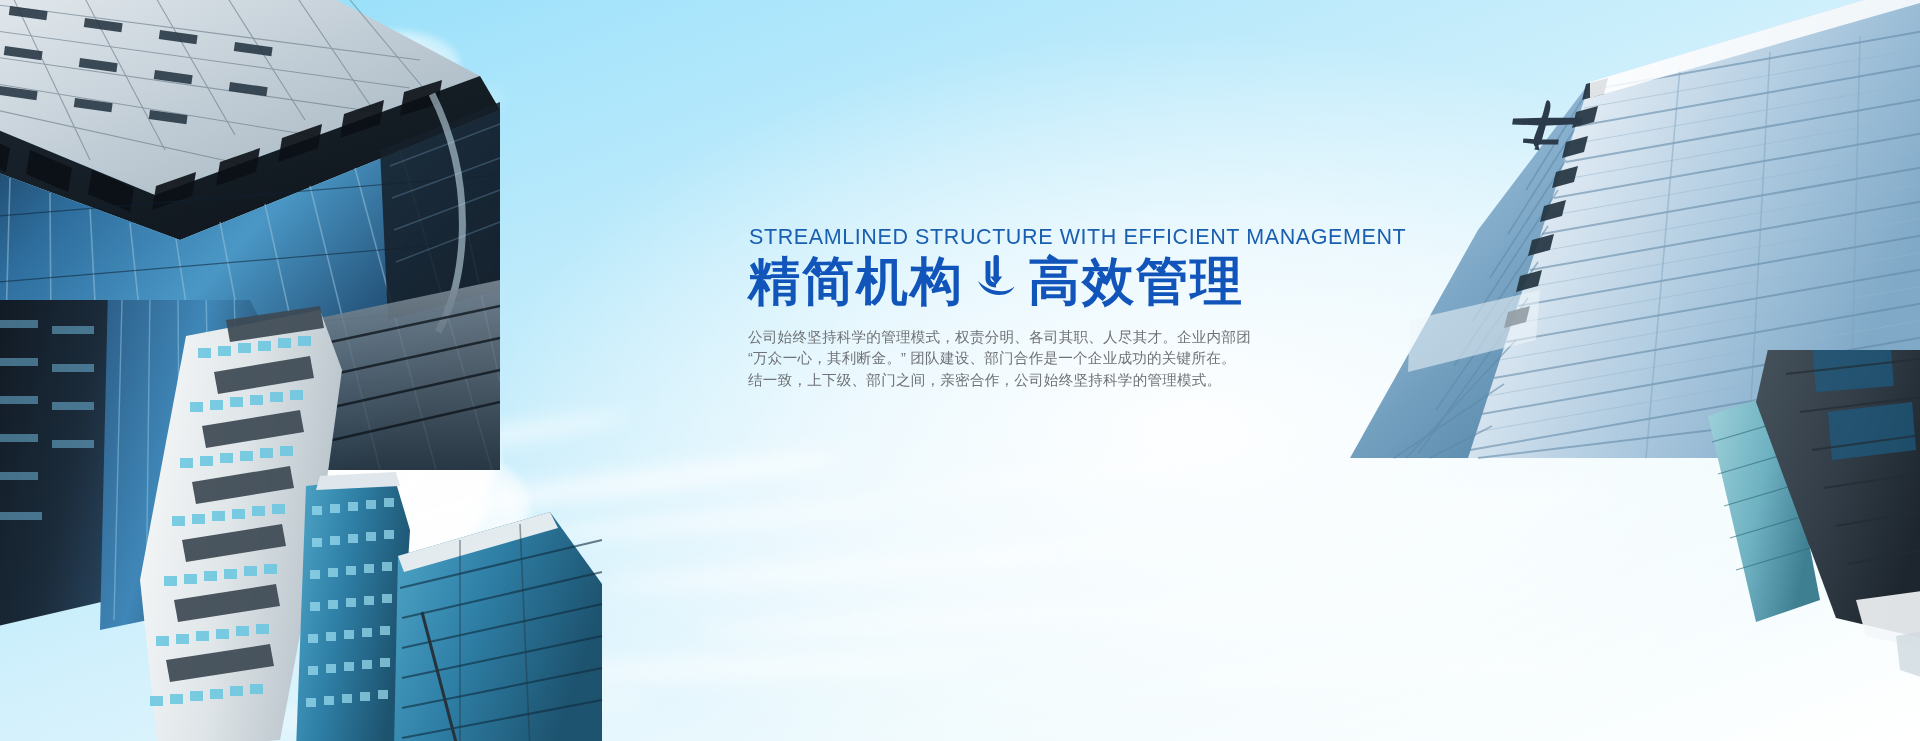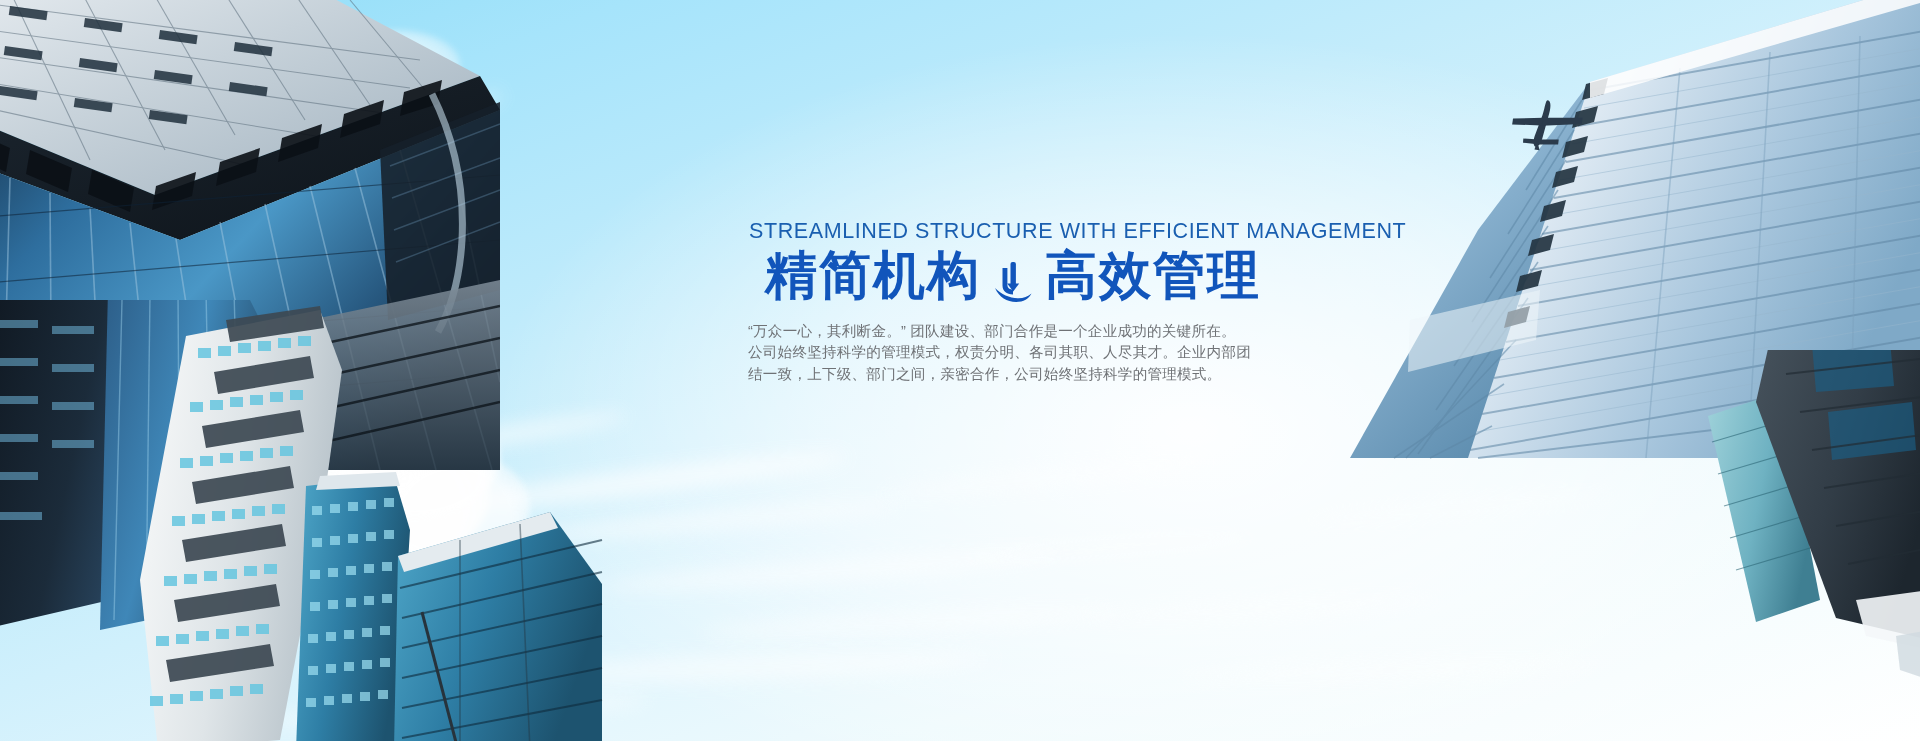--- a/index.html
+++ b/index.html
@@ -38,38 +38,38 @@
     transform:rotate(18deg);
   }
 
   
   .bldg{position:absolute;}
   .bldg svg{display:block;}
 
   
   .content{
     position:absolute;
-    left:748px;top:220px;
+    left:748px;top:226px;
     width:560px;
     text-align:left;
   }
   .eng{
     font-size:21.5px;
     letter-spacing:.6px;
     color:#1a5fb0;
     font-weight:400;
     white-space:nowrap;
     line-height:1.1;
     margin:0 0 2px 1px;
   }
   .headline{
     display:flex;
-    align-items:flex-end;
+    align-items:flex-start;
     gap:12px;
-    margin:0 0 16px 17px;
+    margin:0 0 16px 0;
     white-space:nowrap;
   }
   .headline .cn{
     font-size:52px;
     font-weight:700;
     color:#1155bb;
     letter-spacing:2px;
     line-height:1.14;
   }
   .logo-mark{
@@ -556,19 +556,19 @@
 
             <path d="M2,29 C6,38 14,43 23,43 C30.5,43 36,39.5 38.5,34.5 C35,37.6 30.5,39.3 25.5,39.3 C16.5,39.3 8.5,35.3 2,29 Z"></path>
           </g>
         </svg>
       </span>
 
       <span class="cn">高效管理</span>
     </div>
 
     <p class="para">
+      <span class="ln">公司始终坚持科学的管理模式，权责分明、各司其职、人尽其才。企业内部团</span>
       <span class="ln">“万众一心，其利断金。” 团队建设、部门合作是一个企业成功的关键所在。</span>
-      <span class="ln">公司始终坚持科学的管理模式，权责分明、各司其职、人尽其才。企业内部团</span>
       <span class="ln">结一致，上下级、部门之间，亲密合作，公司始终坚持科学的管理模式。</span>
     </p>
   </div>
 
 </div>
 
 </body></html>

